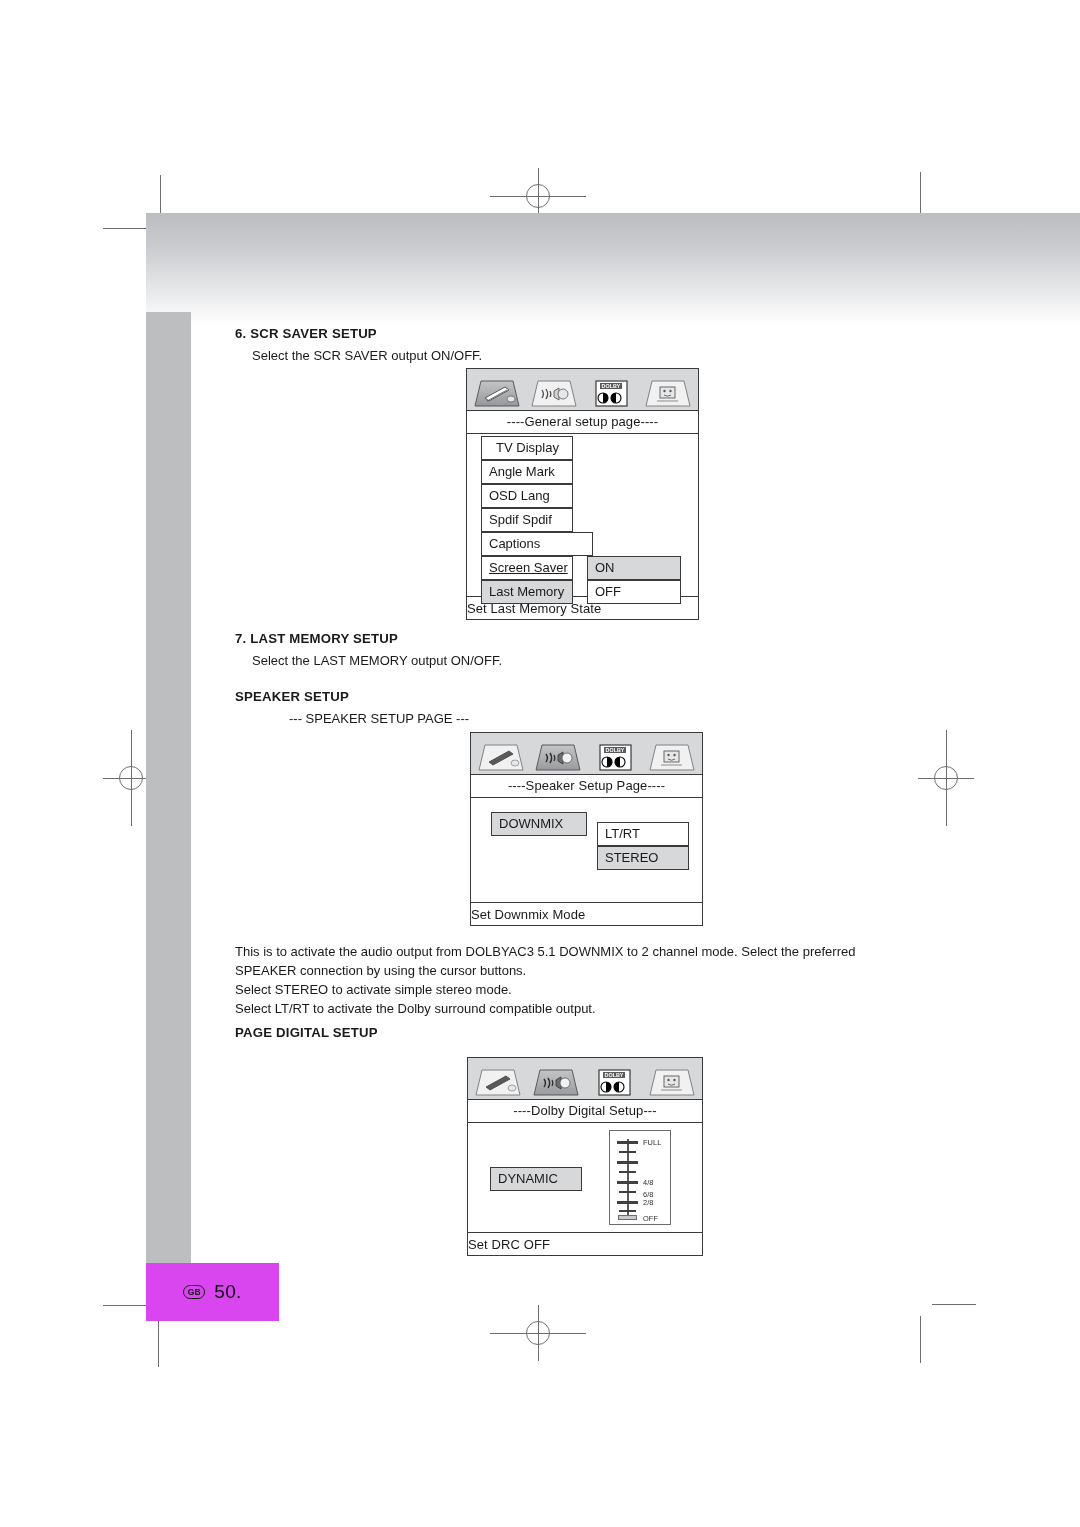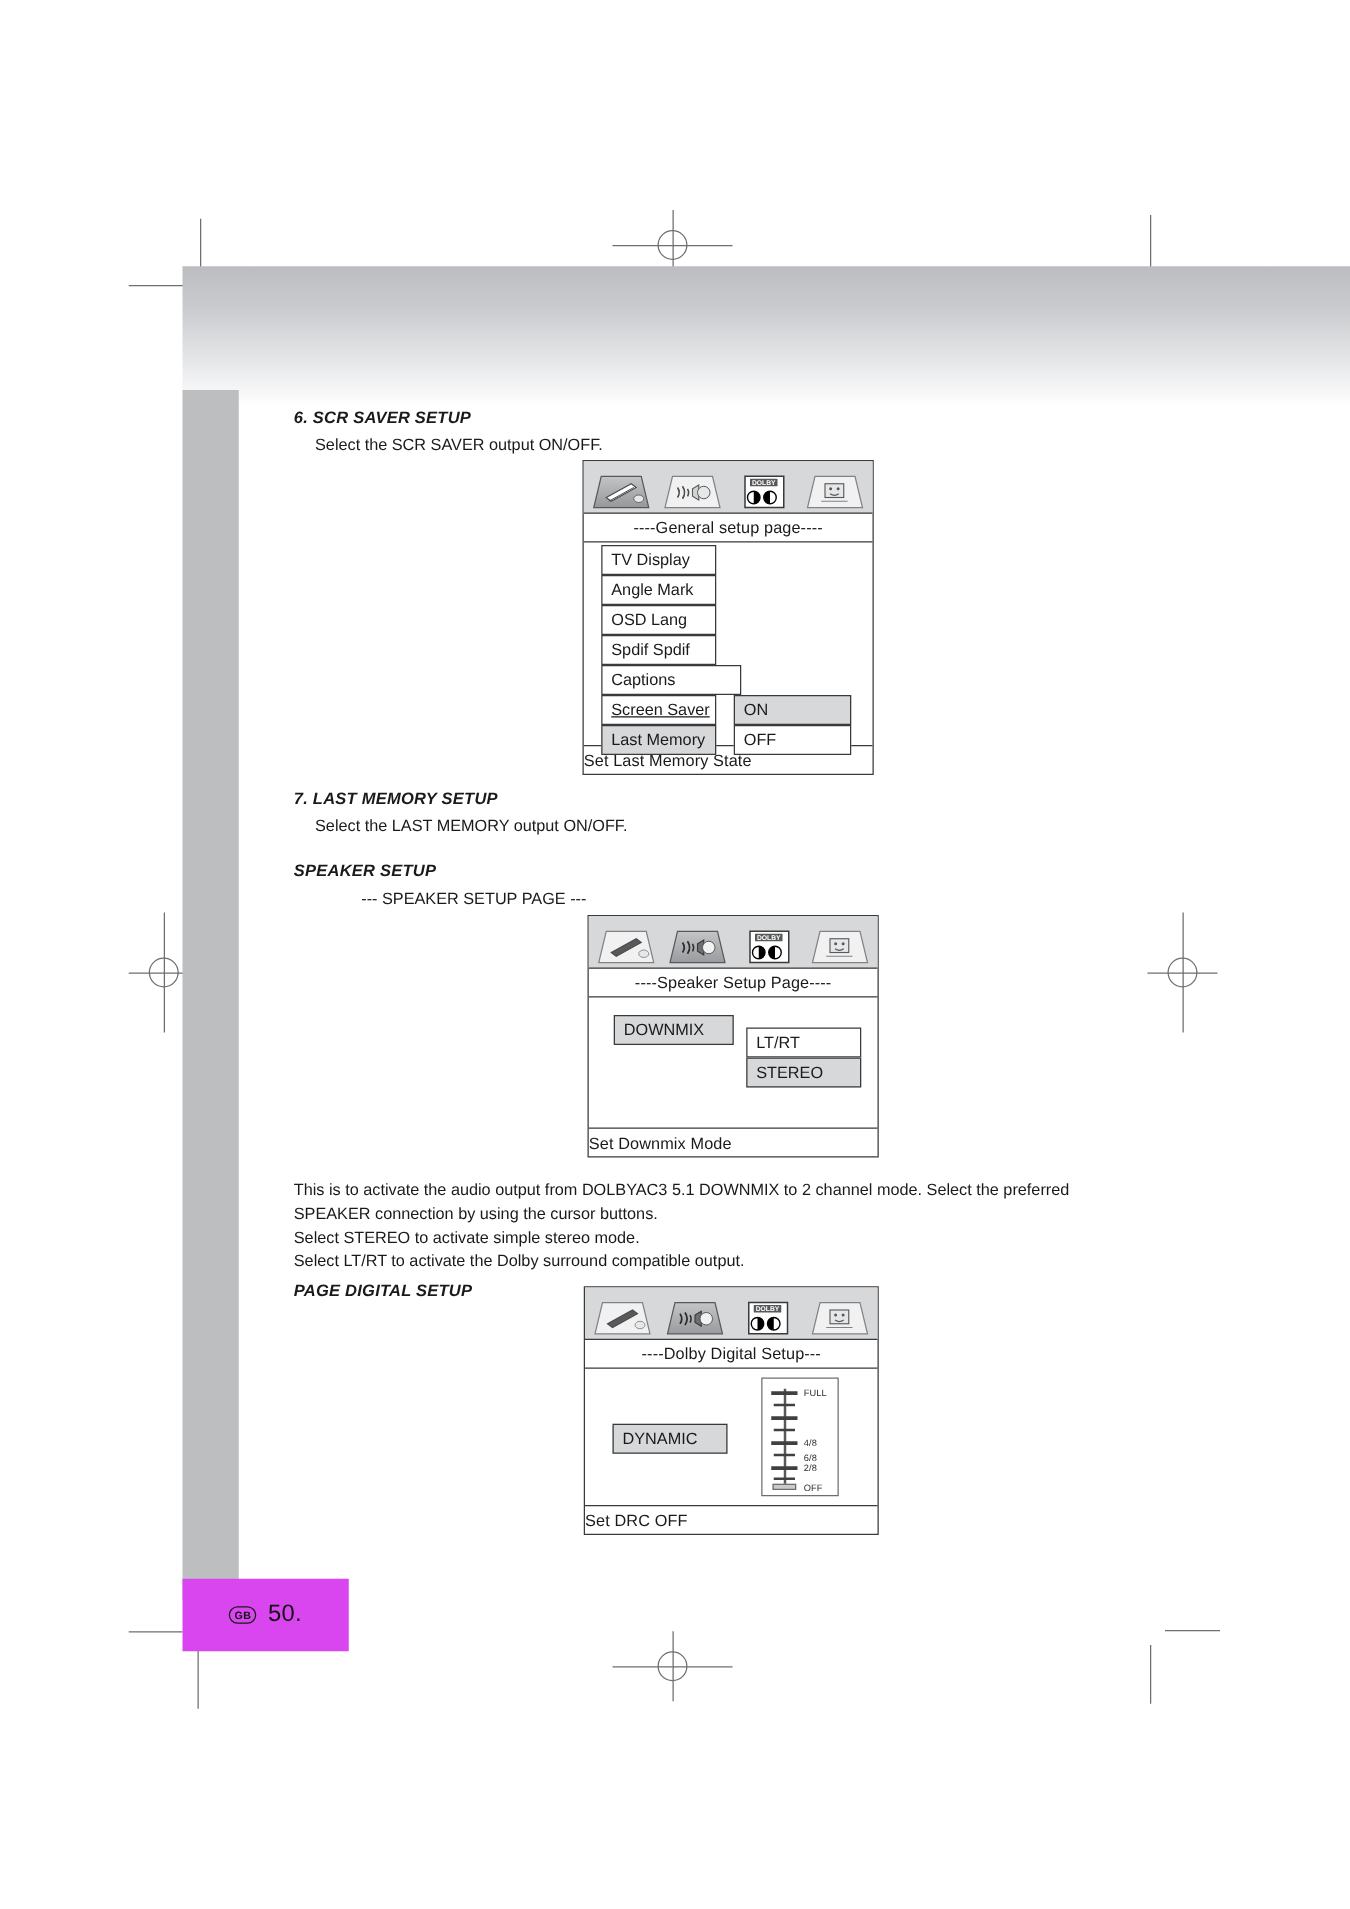--- a/index.html
+++ b/index.html
@@ -116,21 +116,20 @@
   
   .section {
     position: absolute;
   }
   .sec-title {
     font-size: 13.2px;
     font-weight: bold;
     letter-spacing: .2px;
     margin: 0 0 4px 0;
     line-height: 1.35;
-    font-style: italic;
   }
   .sec-sub {
     font-size: 13px;
     margin: 0;
     line-height: 1.42;
   }
   .indent1 { padding-left: 17px; }
   .indent2 { padding-left: 54px; }
   .para {
     position: absolute;
@@ -330,21 +329,21 @@
         <circle cx="27.5" cy="14" r="1.2" fill="#58595b"></circle>
         <path d="M21,18 q3.5,2.5 7,0" stroke="#58595b" stroke-width="0.9" fill="none"></path>
         <path d="M14,24 L35,24" stroke="#808285" stroke-width="0.9"></path>
       </svg>
     </div>
   </div>
 
   <div class="osd-header">----General setup page----</div>
 
   <div class="osd-body" style="height:162px;">
-    <div class="cell" style="left:14px;  top:2px;   width:92px;">TV Display</div>
+    <div class="cell" style="left:14px;  top:2px;   width:92px;text-align:center;">TV Display</div>
     <div class="cell" style="left:14px;  top:26px;  width:92px;">Angle Mark</div>
     <div class="cell" style="left:14px;  top:50px;  width:92px;">OSD Lang</div>
     <div class="cell" style="left:14px;  top:74px;  width:92px;">Spdif Spdif</div>
     <div class="cell" style="left:14px;  top:98px;  width:112px;">Captions</div>
     <div class="cell" style="left:14px;  top:122px; width:92px;text-decoration:underline;">Screen Saver</div>
     <div class="cell sel" style="left:14px; top:146px; width:92px;">Last Memory</div>
 
     <div class="cell sel" style="left:120px; top:122px; width:94px;">ON</div>
     <div class="cell" style="left:120px; top:146px; width:94px;">OFF</div>
   </div>
@@ -428,21 +427,21 @@
 <div class="para" style="left:235px; top:943px;">
   <p>This is to activate the audio output from DOLBYAC3 5.1 DOWNMIX to 2 channel mode. Select the preferred SPEAKER connection by using the cursor buttons.</p>
   <p>Select STEREO to activate simple stereo mode.</p>
   <p>Select LT/RT to activate the Dolby surround compatible output.</p>
 </div>
 
 <div class="section" style="left:235px; top:1024px; width:420px;">
   <p class="sec-title">PAGE DIGITAL SETUP</p>
 </div>
 
-<div class="osd" style="left:467px; top:1029px; width:236px; height:199px;">
+<div class="osd" style="left:467px; top:1057px; width:236px; height:199px;">
   <div class="osd-tabs">
 
     <div class="tab-icon">
       <svg width="50" height="33" viewBox="0 0 50 33">
         <path d="M9,4 L41,4 L47,29 L3,29 Z" fill="#f1f1f2" stroke="#808285" stroke-width="1"></path>
         <path d="M13,21 L33,10 L37,13 L17,24 Z" fill="#58595b" stroke="#4a4b4d" stroke-width="0.9"></path>
         <ellipse cx="39" cy="22" rx="4" ry="3" fill="#e6e7e8" stroke="#808285" stroke-width="0.7"></ellipse>
       </svg>
     </div>
 

